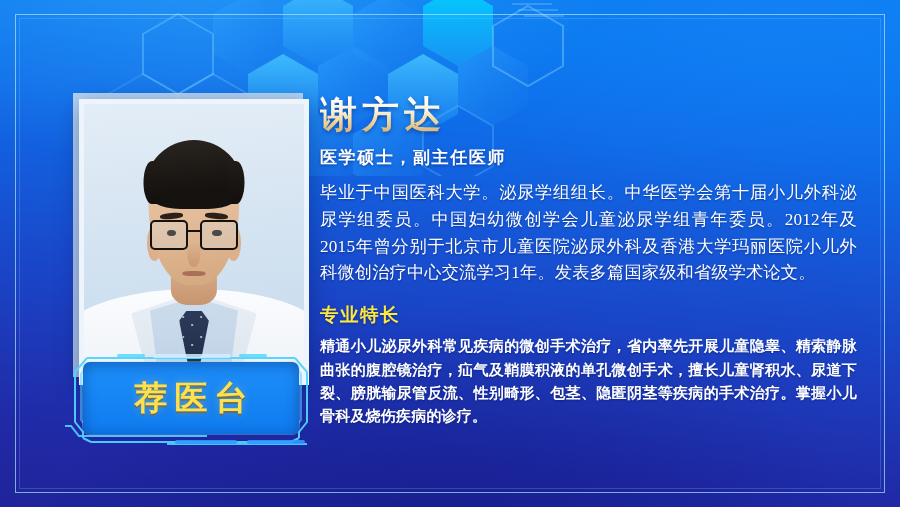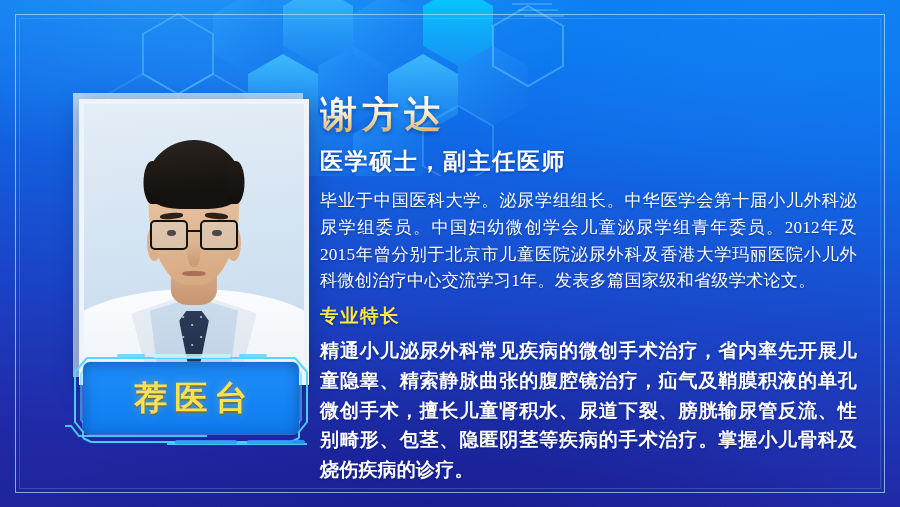--- a/index.html
+++ b/index.html
@@ -183,47 +183,47 @@
     background:linear-gradient(180deg,#ffffff 0%,#fdf3dd 38%,#efd29a 72%,#d8b173 100%);
     -webkit-background-clip:text;background-clip:text;
     color:transparent;-webkit-text-fill-color:transparent;
     filter:drop-shadow(0 2px 2px rgba(0,30,110,.45));
     display:inline-block;
   }
 
   .doc-title{
     margin-top:13px;
     font-family:"Liberation Sans","DejaVu Sans",sans-serif;
-    font-size:23px;font-weight:700;letter-spacing:1.6px;
+    font-size:17px;font-weight:700;letter-spacing:1.6px;
     color:#ffffff;
     text-shadow:0 1px 3px rgba(0,25,100,.55);
   }
 
   .bio{
     margin-top:11px;
     font-size:17.2px;
     font-weight:400;
     line-height:1.56;
     color:#ffffff;
     text-align:justify;
     text-shadow:0 1px 2px rgba(0,22,95,.5);
     letter-spacing:.2px;
   }
 
   .sec-head{
-    margin-top:8px;
+    margin-top:15px;
     font-family:"Liberation Sans","DejaVu Sans",sans-serif;
     font-size:18.5px;font-weight:700;letter-spacing:1.5px;
     color:#ffe83c;
     text-shadow:0 1px 3px rgba(0,25,100,.55);
   }
 
   .spec{
     margin-top:8px;
-    font-size:19px;
+    font-size:15px;
     font-weight:700;
     line-height:1.56;
     color:#ffffff;
     text-align:justify;
     text-shadow:0 1px 2px rgba(0,22,95,.5);
     letter-spacing:.2px;
   }
 </style>
 </head>
 <body>

